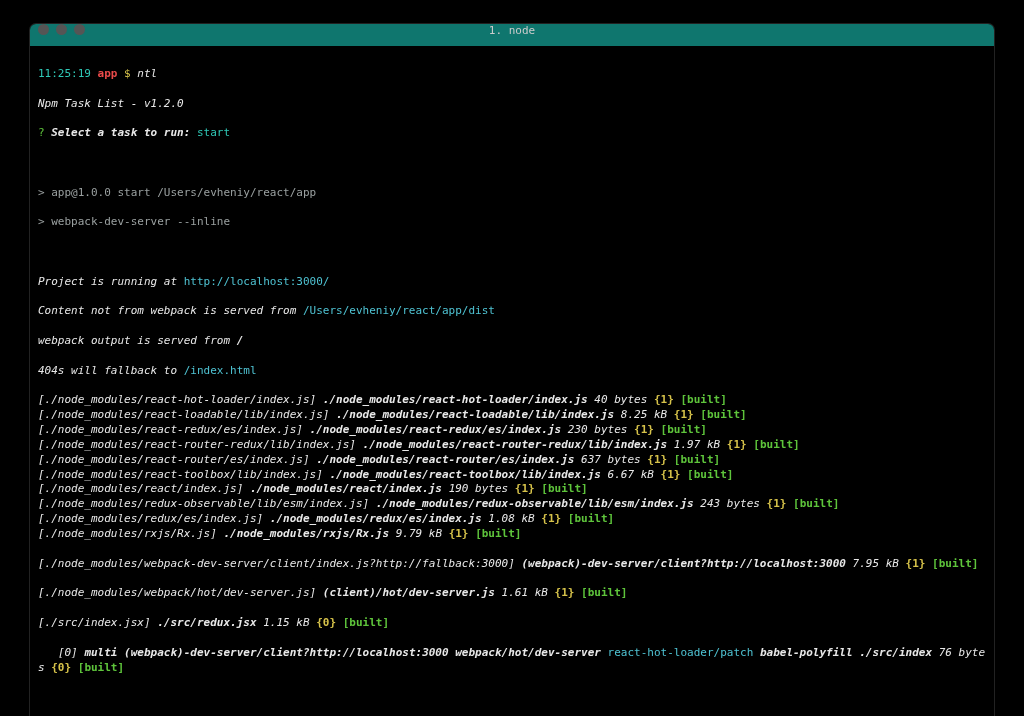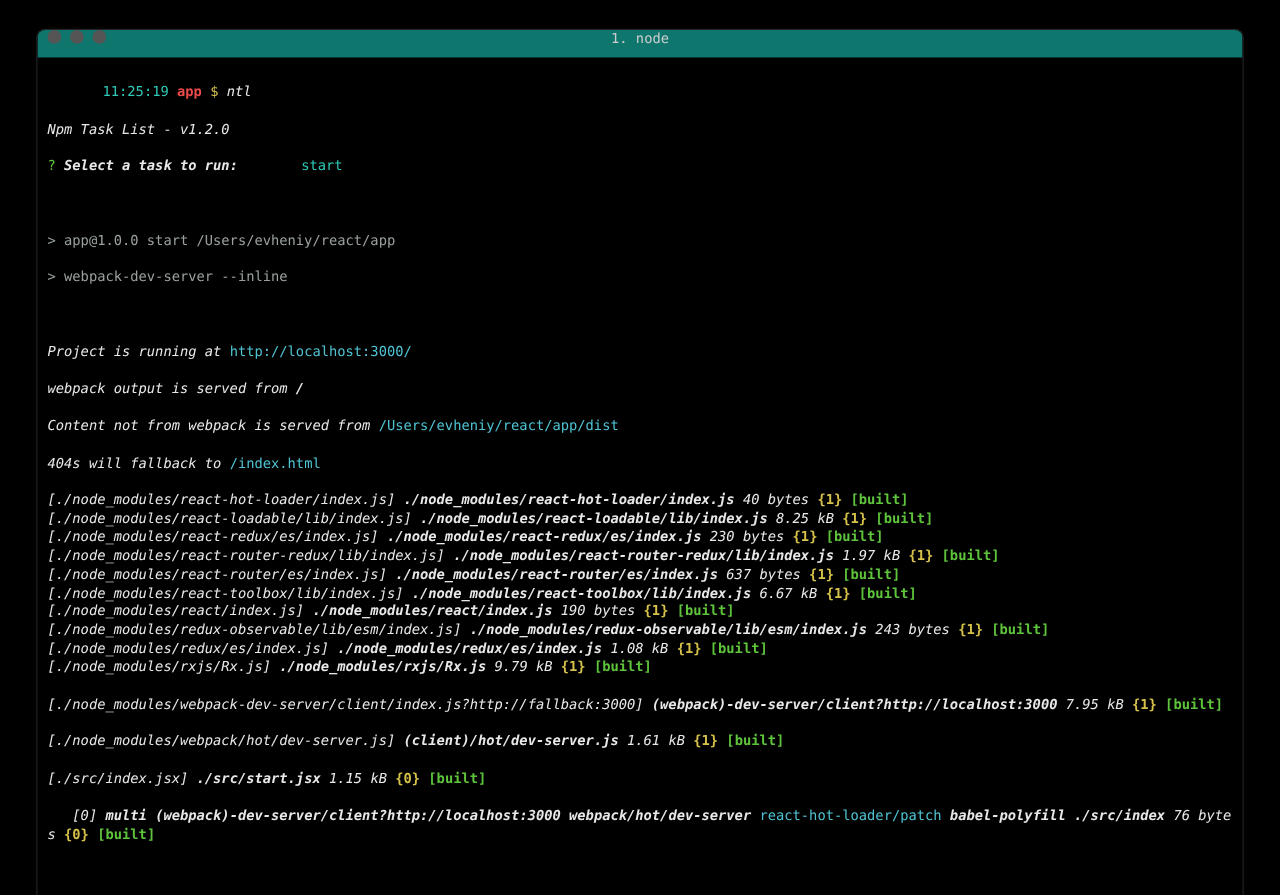--- a/index.html
+++ b/index.html
@@ -43,21 +43,21 @@
       text-align: center;
       color: #ccc;
       font-size: 11px;
     }
     .term {
       padding: 6px 8px 10px 8px;
       white-space: pre-wrap;
       word-break: break-all;
     }
     .line { display: block; }
-    .teal { color: #2fc9b7; margin-left: 44px; }
+    .teal { color: #2fc9b7; }
     .red { color: #ea4a4a; }
     .gray { color: #9aa0a0; }
     .yellow { color: #d6c24a; }
     .green { color: #5ec43b; }
     .white { color: #e8e8e8; font-style: italic; }
     .cyan { color: #4fc3d3; }
     .cyan-nl { color: #4fc3d3; }
     .bold { font-weight: bold; }
   </style>
 </head>
@@ -74,27 +74,27 @@
   </div>
   <div class="term">
 <span class="line"><span class="teal">11:25:19</span> <span class="red bold">app</span> <span class="yellow">$</span> <span class="white">ntl</span></span>
 <span class="line white">Npm Task List - v1.2.0</span>
 <span class="line"><span class="green">?</span> <span class="white bold">Select a task to run:</span> <span class="teal">start</span></span>
 <span class="line"> </span>
 <span class="line gray">&gt; app@1.0.0 start /Users/evheniy/react/app</span>
 <span class="line gray">&gt; webpack-dev-server --inline</span>
 <span class="line"> </span>
 <span class="line"><span class="white">Project is running at </span><span class="cyan">http://localhost:3000/</span></span>
+<span class="line"><span class="white">Content not from webpack is served from </span><span class="cyan-nl">/Users/evheniy/react/app/dist</span></span>
 <span class="line"><span class="white">webpack output is served from </span><span class="white bold">/</span></span>
-<span class="line"><span class="white">Content not from webpack is served from </span><span class="cyan-nl">/Users/evheniy/react/app/dist</span></span>
 <span class="line"><span class="white">404s will fallback to </span><span class="cyan-nl">/index.html</span></span>
 <div id="modules-container"><span class="line"><span class="white">[./node_modules/react-hot-loader/index.js]</span> <span class="bold white">./node_modules/react-hot-loader/index.js</span> <span class="white">40 bytes</span> <span class="bold yellow">{1}</span> <span class="green bold">[built]</span></span><span class="line"><span class="white">[./node_modules/react-loadable/lib/index.js]</span> <span class="bold white">./node_modules/react-loadable/lib/index.js</span> <span class="white">8.25 kB</span> <span class="bold yellow">{1}</span> <span class="green bold">[built]</span></span><span class="line"><span class="white">[./node_modules/react-redux/es/index.js]</span> <span class="bold white">./node_modules/react-redux/es/index.js</span> <span class="white">230 bytes</span> <span class="bold yellow">{1}</span> <span class="green bold">[built]</span></span><span class="line"><span class="white">[./node_modules/react-router-redux/lib/index.js]</span> <span class="bold white">./node_modules/react-router-redux/lib/index.js</span> <span class="white">1.97 kB</span> <span class="bold yellow">{1}</span> <span class="green bold">[built]</span></span><span class="line"><span class="white">[./node_modules/react-router/es/index.js]</span> <span class="bold white">./node_modules/react-router/es/index.js</span> <span class="white">637 bytes</span> <span class="bold yellow">{1}</span> <span class="green bold">[built]</span></span><span class="line"><span class="white">[./node_modules/react-toolbox/lib/index.js]</span> <span class="bold white">./node_modules/react-toolbox/lib/index.js</span> <span class="white">6.67 kB</span> <span class="bold yellow">{1}</span> <span class="green bold">[built]</span></span><span class="line"><span class="white">[./node_modules/react/index.js]</span> <span class="bold white">./node_modules/react/index.js</span> <span class="white">190 bytes</span> <span class="bold yellow">{1}</span> <span class="green bold">[built]</span></span><span class="line"><span class="white">[./node_modules/redux-observable/lib/esm/index.js]</span> <span class="bold white">./node_modules/redux-observable/lib/esm/index.js</span> <span class="white">243 bytes</span> <span class="bold yellow">{1}</span> <span class="green bold">[built]</span></span><span class="line"><span class="white">[./node_modules/redux/es/index.js]</span> <span class="bold white">./node_modules/redux/es/index.js</span> <span class="white">1.08 kB</span> <span class="bold yellow">{1}</span> <span class="green bold">[built]</span></span><span class="line"><span class="white">[./node_modules/rxjs/Rx.js]</span> <span class="bold white">./node_modules/rxjs/Rx.js</span> <span class="white">9.79 kB</span> <span class="bold yellow">{1}</span> <span class="green bold">[built]</span></span></div>
 <span class="line"><span class="white">[./node_modules/webpack-dev-server/client/index.js?http://fallback:3000]</span> <span class="bold white">(webpack)-dev-server/client?http://localhost:3000</span> <span class="white">7.95 kB</span> <span class="bold yellow">{1}</span> <span class="green bold">[built]</span></span>
 <span class="line"><span class="white">[./node_modules/webpack/hot/dev-server.js]</span> <span class="bold white">(client)/hot/dev-server.js</span> <span class="white">1.61 kB</span> <span class="bold yellow">{1}</span> <span class="green bold">[built]</span></span>
-<span class="line"><span class="white">[./src/index.jsx]</span> <span class="bold white">./src/start.jsx</span> <span class="white">1.15 kB</span> <span class="bold yellow">{0}</span> <span class="green bold">[built]</span></span>
+<span class="line"><span class="white">[./src/index.jsx]</span> <span class="bold white">./src/redux.jsx</span> <span class="white">1.15 kB</span> <span class="bold yellow">{0}</span> <span class="green bold">[built]</span></span>
 <span class="line"><span class="white">   [0]</span> <span class="bold white">multi (webpack)-dev-server/client?http://localhost:3000 webpack/hot/dev-server </span><span class="cyan">react-hot-loader/patch</span><span class="bold white"> babel-polyfill ./src/index</span> <span class="white">76 bytes</span> <span class="bold yellow">{0}</span> <span class="green bold">[</span><span class="green bold">built</span><span class="green bold">]</span></span>
 
 
 
 
 
 
 
 
 

